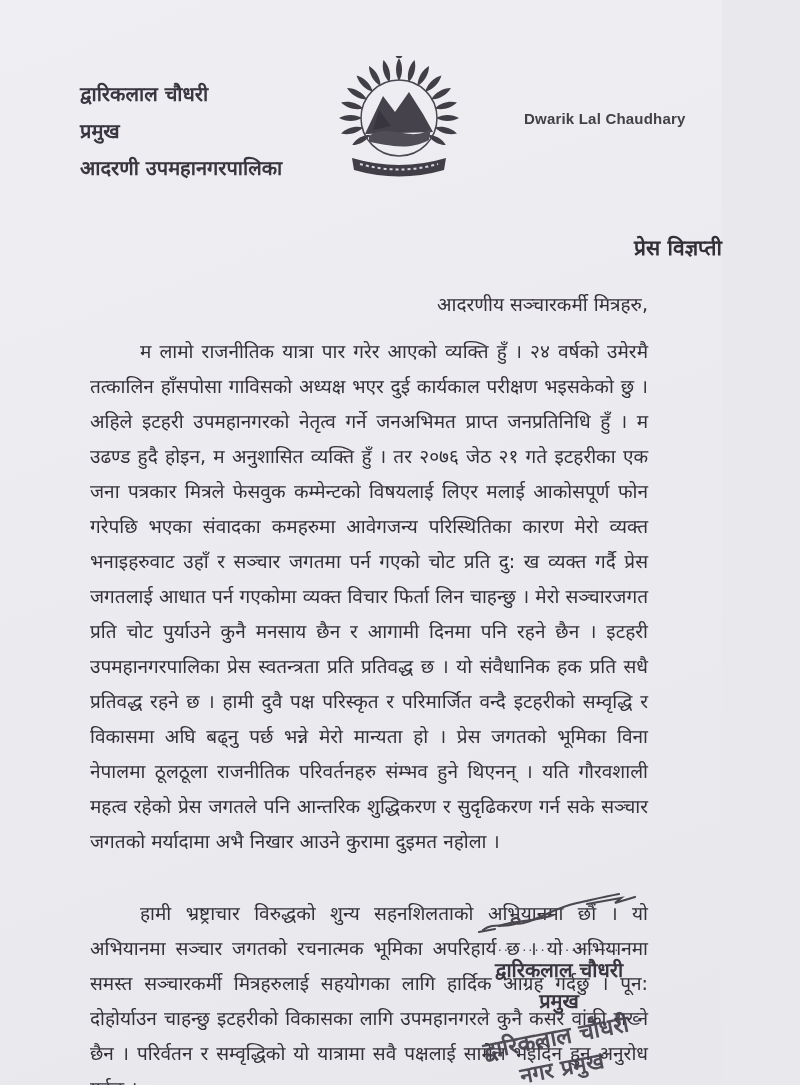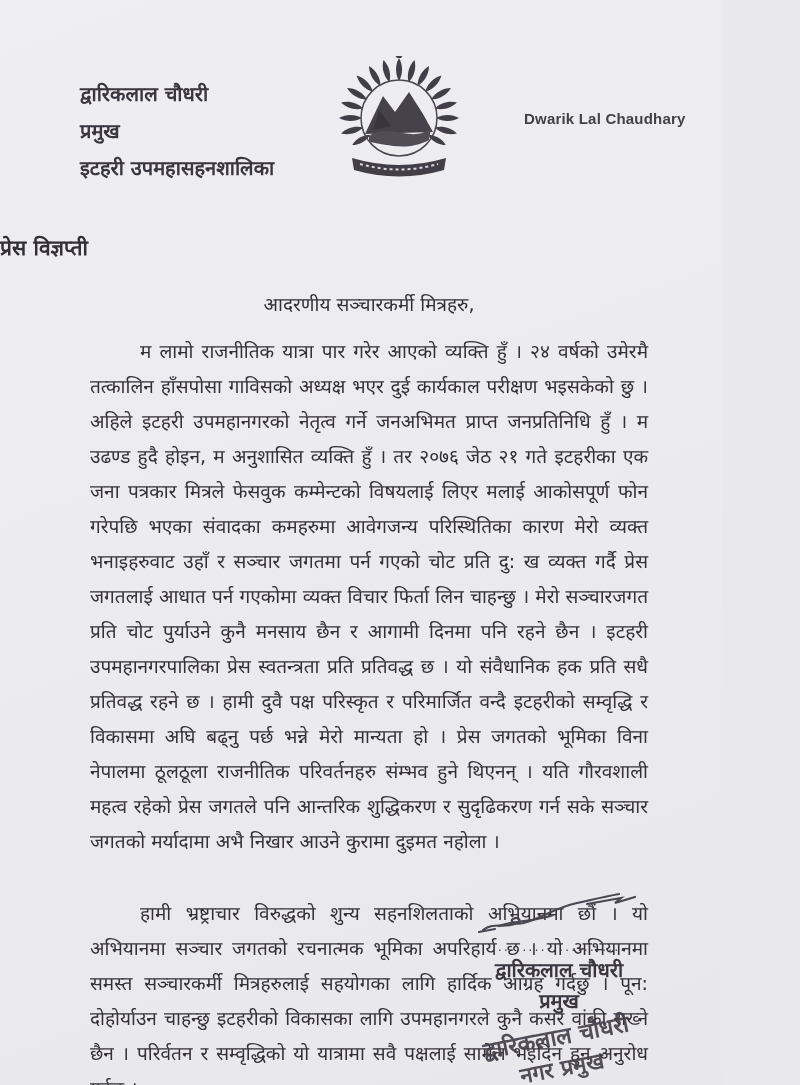--- a/index.html
+++ b/index.html
@@ -25,30 +25,30 @@
   .logo-wrap{position:absolute;left:334px;top:56px;width:130px;height:128px;}
   .sender-en{
     position:absolute;left:524px;top:72px;
     font-family:"Liberation Sans","DejaVu Sans",sans-serif;
     font-size:15px;line-height:35px;font-weight:600;color:#434046;
     white-space:nowrap;letter-spacing:.2px;margin-top:29px;
   }
   
   .doc-title{
     margin:28px 0 0 0;
-    text-align:left;
+    text-align:right;
     font-size:21px;font-weight:700;color:#332f38;
   }
   
   .letter-body{
     margin:26px 62px 0 78px;
     font-size:19px;line-height:35px;
     text-align:justify;
   }
-  .salutation{margin:0;text-align:center;}
+  .salutation{margin:12px;text-align:right;}
   .para{margin:12px;text-indent:50px;}
   .para.second{margin-top:37px;}
   .date-line{
     margin:30px 0 0 78px;
     font-size:20px;color:#383440;
   }
   
   .signature-block{
     position:absolute;right:48px;top:888px;width:230px;
     text-align:center;color:#3a3640;
@@ -68,21 +68,21 @@
 </style>
 </head>
 <body>
 
 <div class="page">
 
   <header class="letterhead">
     <div class="sender-np">
       <div>द्वारिकलाल चौधरी</div>
       <div>प्रमुख</div>
-      <div>इटहरी उपमहासहनशालिका</div>
+      <div>आदरणी उपमहानगरपालिका</div>
     </div>
 
     <div class="logo-wrap">
       <svg width="130" height="128" viewBox="0 0 130 128">
         <defs>
           <path id="leaf" d="M0,-60 C4,-53 4,-44 0,-37 C-4,-44 -4,-53 0,-60 Z"></path>
         </defs>
         <g transform="translate(65,62)" fill="#413e47">
           <use href="#leaf"></use>
           <use href="#leaf" transform="rotate(15)"></use>

